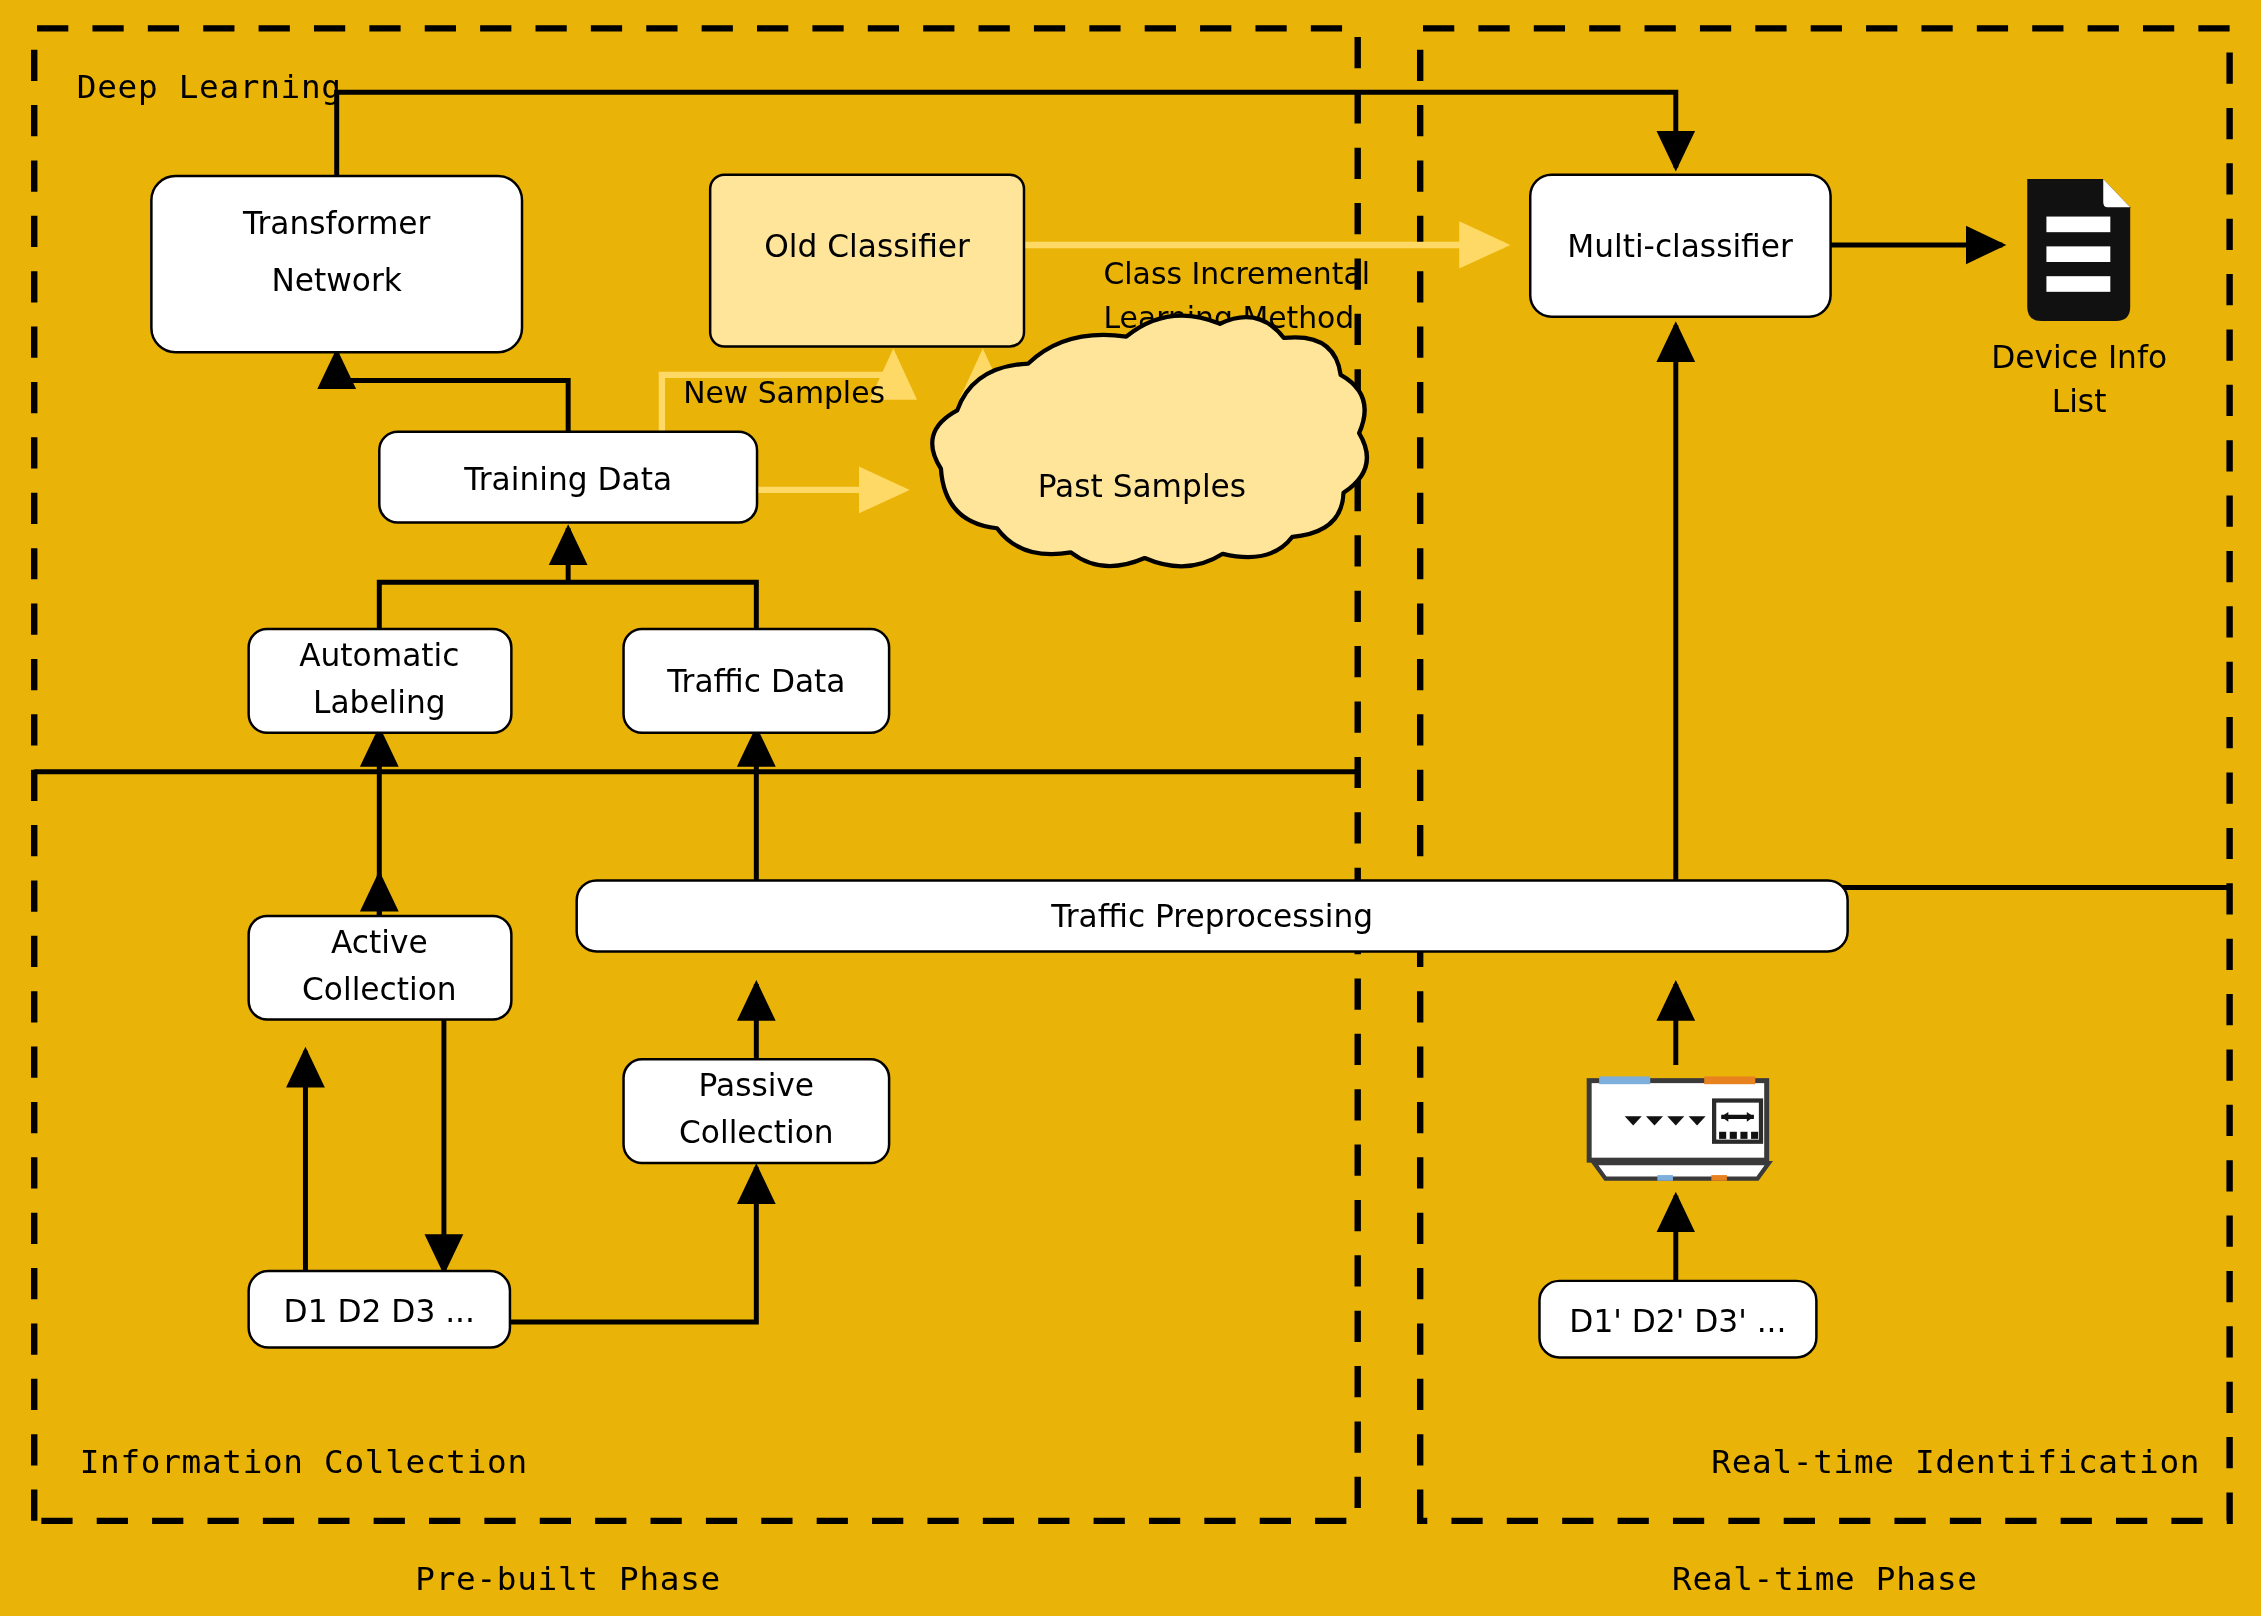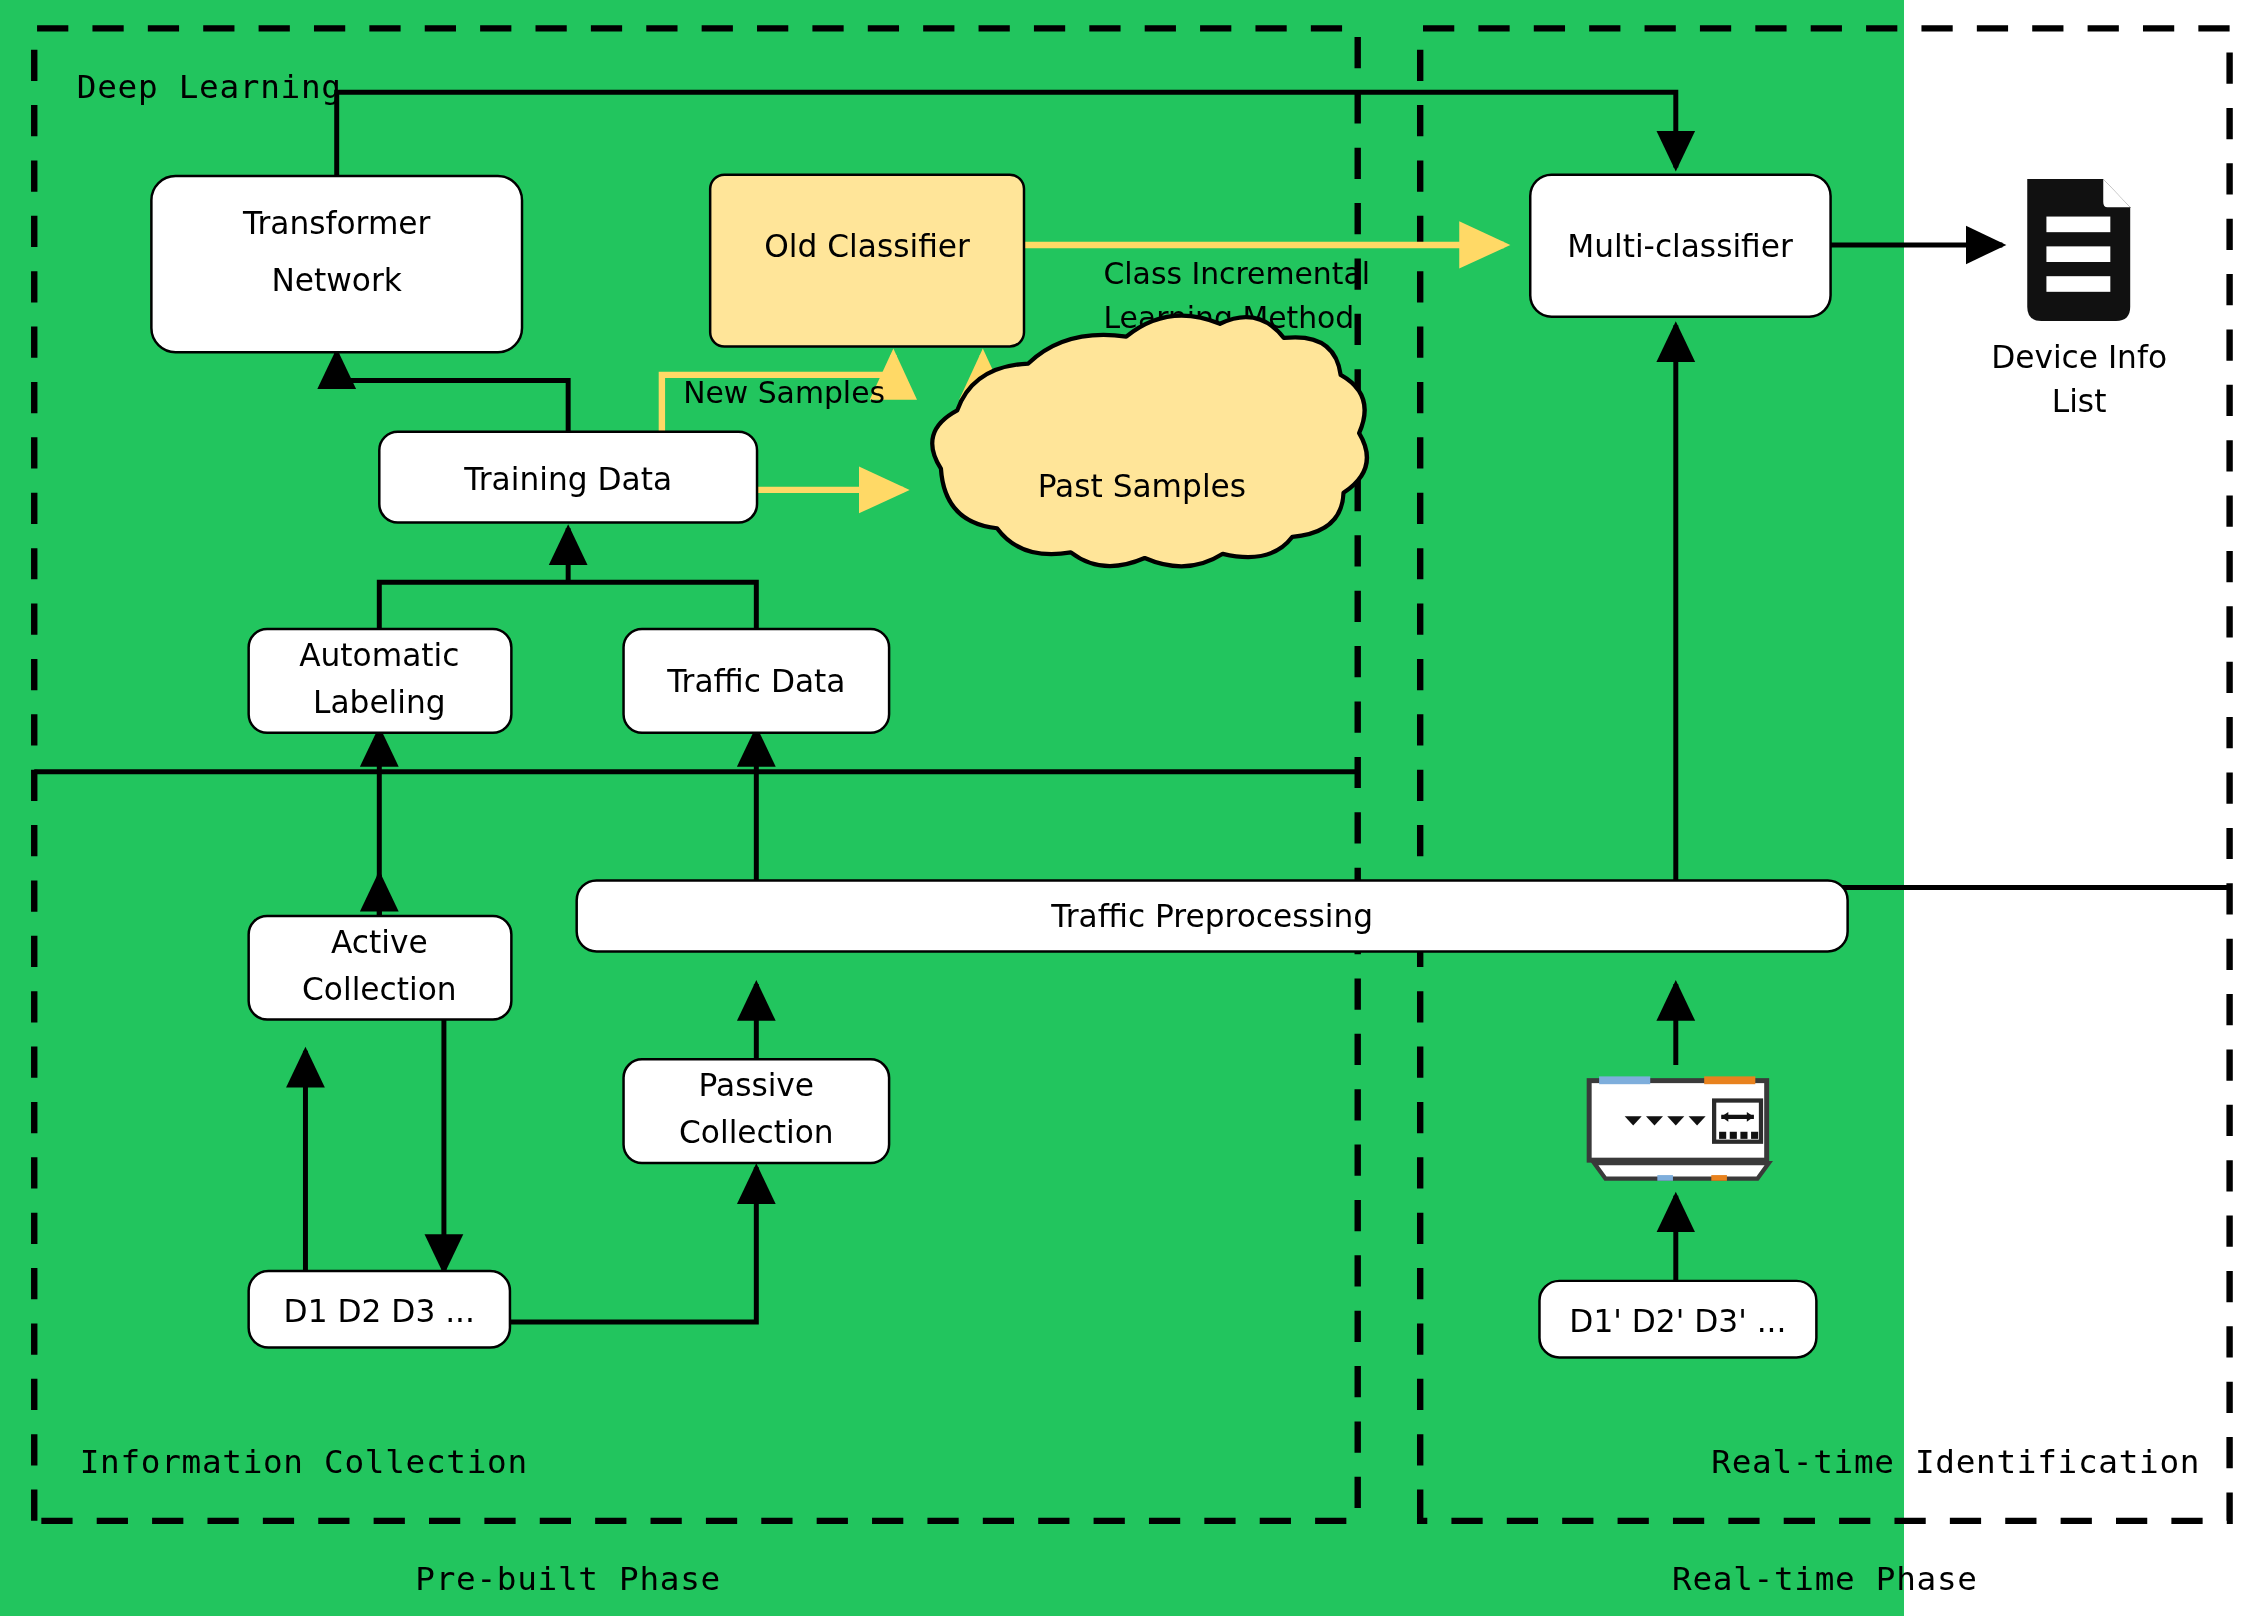--- a/index.html
+++ b/index.html
@@ -1,17 +1,17 @@
 <!DOCTYPE html>
 <html style="font-size:11.4px"><head>
 <meta charset="utf-8">
 <style>
   html,body{margin:0;padding:0;background:#ffffff;}
   body{width:2261px;height:1616px;overflow:hidden;font-family:"DejaVu Sans",sans-serif;}
-  #stage{position:relative;width:1859px;height:1616px;background:#22c55e;padding-left:45px;}
+  #stage{position:relative;width:2261px;height:1616px;background:#eab308;}
   svg#diagram{position:absolute;left:0;top:0;width:2261px;height:1616px;}
   .boxtext{font-family:"DejaVu Sans",sans-serif;font-size:44px;fill:#000;}
   .monotext{font-family:"DejaVu Sans Mono","Liberation Mono",monospace;font-size:46px;fill:#000;letter-spacing:1px;}
   .edgelabel{font-family:"DejaVu Sans",sans-serif;font-size:42px;fill:#000;}
   .blk{fill:none;stroke:#000;stroke-width:7;}
   .boxrect{fill:#ffffff;stroke:#000;stroke-width:3.5;}
   .boxrect-y{fill:#FFE599;stroke:#000;stroke-width:3.5;}
   .ylw{fill:none;stroke:#FFD966;stroke-width:9;}
   .dash{fill:none;stroke:#000;stroke-width:9;stroke-dasharray:44 34;stroke-linecap:butt;}
 </style>

